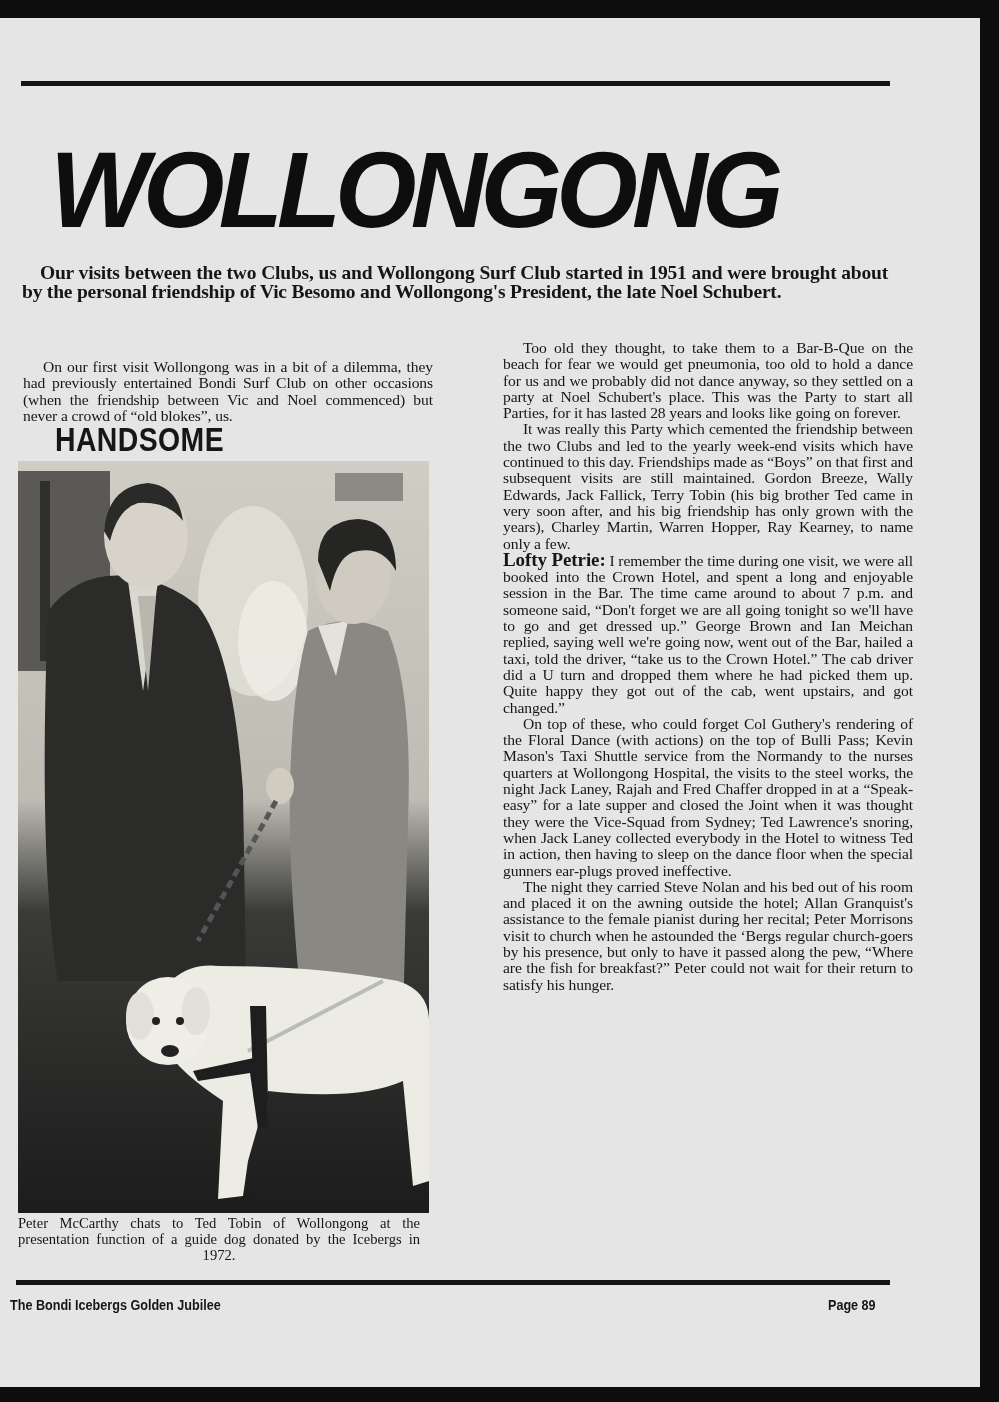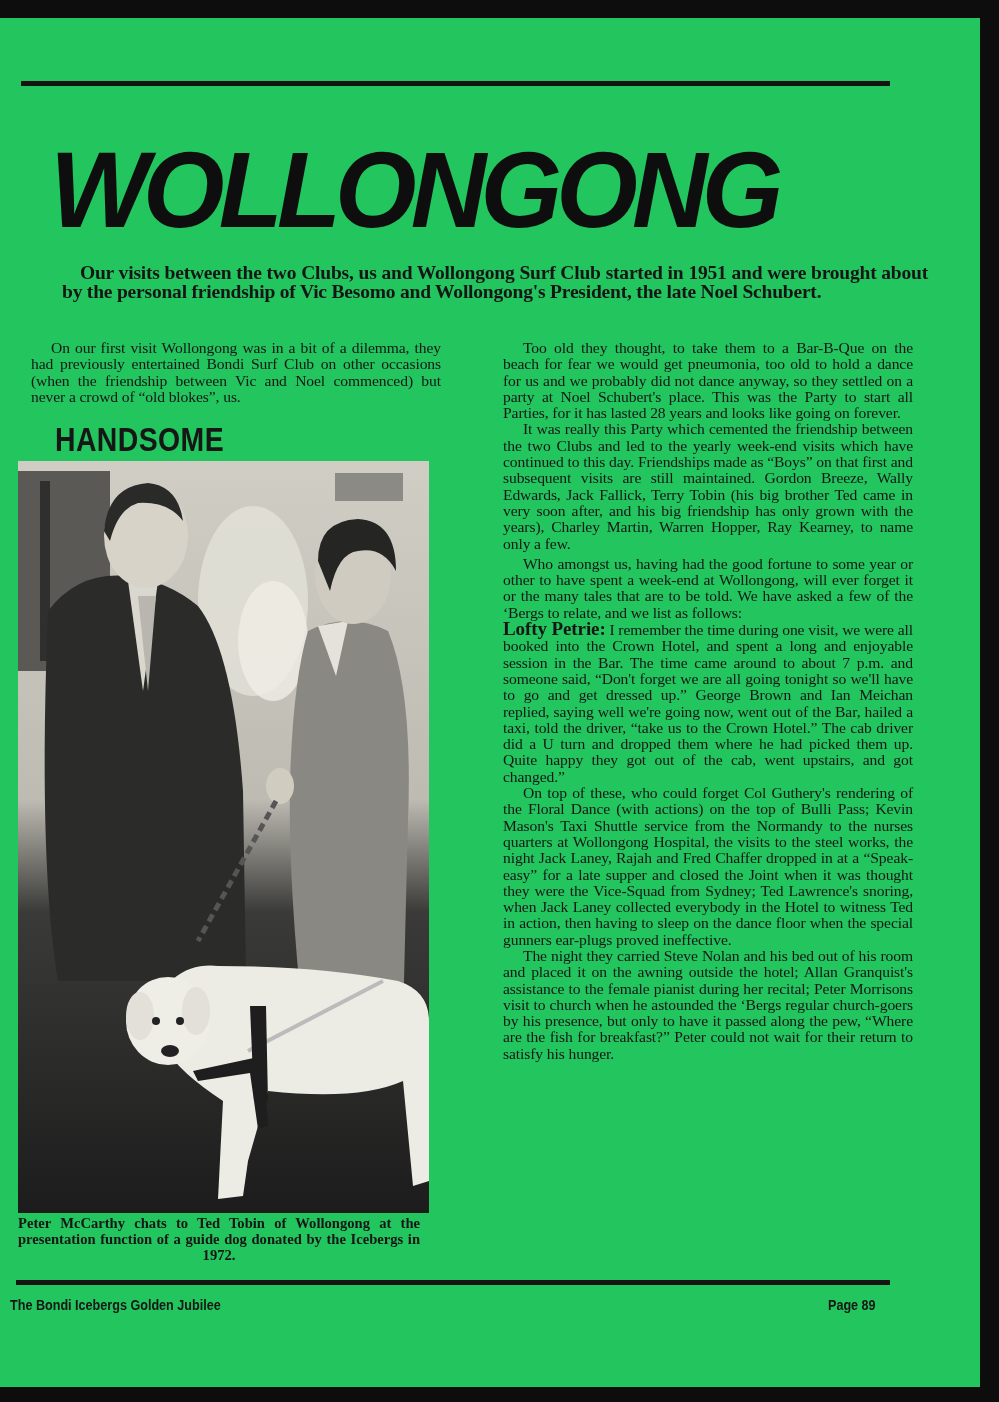--- a/index.html
+++ b/index.html
@@ -1,53 +1,53 @@
 <!DOCTYPE html>
 <html><head>
 <meta charset="utf-8">
 <style>
   html, body { margin:0; padding:0; }
   body { width:999px; height:1402px; background:#0d0d0d; position:relative; overflow:hidden; }
   .page {
     position:absolute; left:0; top:18px; width:980px; height:1369px;
-    background:#22c55e;
+    background:#e5e5e5;
     font-family:"Liberation Serif","DejaVu Serif",serif; color:#161616;
   }
   .rule { position:absolute; background:#141414; }
   .rule.top { left:21px; top:63px; width:869px; height:5px; }
   .rule.bottom { left:16px; top:1262px; width:874px; height:5px; }
   .title {
     position:absolute; left:50px; top:118px; width:840px;
     font-family:"Liberation Sans","DejaVu Sans",sans-serif; font-weight:bold; font-style:italic;
     font-size:108px; line-height:1; letter-spacing:-6px; transform:scaleX(0.97); transform-origin:left;
     color:#0e0e0e;
   }
   .lead {
     position:absolute; left:22px; top:245px; width:866px;
-    font-weight:bold; font-size:19.5px; line-height:19px; text-align:justify; letter-spacing:-0.2px;margin-left:40px;
+    font-weight:bold; font-size:19.5px; line-height:19px; text-align:justify; letter-spacing:-0.2px;
   }
   .lead .indent { display:inline-block; width:18px; }
   .col { position:absolute; font-size:15.6px; line-height:16.3px; text-align:justify; letter-spacing:-0.1px; }
   .col p { margin:0; text-indent:20px; }
   .col p.noindent { text-indent:0; }
-  .col-left { left:23px; top:322px; width:410px;margin-left:8px; }
+  .col-left { left:23px; top:341px; width:410px; }
   .col-right { left:479px; top:322px; width:410px;margin-left:24px; }
   .sub {
     position:absolute; left:55px; top:405px; width:340px;
     font-family:"Liberation Sans","DejaVu Sans",sans-serif; font-weight:bold; font-size:33px; line-height:1;
     transform:scaleX(0.86); transform-origin:left; letter-spacing:0.5px;
   }
   .photo {
     position:absolute; left:18px; top:443px; width:411px; height:752px; overflow:hidden;
     background:#2a2a2a;
   }
   .photo svg { display:block; }
   .caption {
     position:absolute; left:18px; top:1197px; width:402px;
-    font-weight:bold; font-size:14.6px; line-height:16px; text-align:justify; text-align-last:center;
+    font-weight:normal; font-size:14.6px; line-height:16px; text-align:justify; text-align-last:center;
   }
   .footer-left {
     position:absolute; left:10px; top:1279px;
     font-family:"Liberation Sans","DejaVu Sans",sans-serif; font-weight:bold; font-size:14px;
     transform:scaleX(0.9); transform-origin:left;
   }
   .footer-right {
     position:absolute; left:828px; top:1279px;
     font-family:"Liberation Sans","DejaVu Sans",sans-serif; font-weight:bold; font-size:14px;
     transform:scaleX(0.9); transform-origin:left;
@@ -118,21 +118,20 @@
       <path d="M230 590 L365 520" stroke="#bbb" stroke-width="4" fill="none"></path>
       <path d="M232 545 L248 545 L250 640 L236 640 Z" fill="#1e1e1e"></path>
     </svg>
   </div>
 
   <div class="caption">Peter McCarthy chats to Ted Tobin of Wollongong at the presentation function of a guide dog donated by the Icebergs in 1972.</div>
 
   <div class="col col-right">
     <p>Too old they thought, to take them to a Bar-B-Que on the beach for fear we would get pneumonia, too old to hold a dance for us and we probably did not dance anyway, so they settled on a party at Noel Schubert's place. This was the Party to start all Parties, for it has lasted 28 years and looks like going on forever.</p>
     <p>It was really this Party which cemented the friendship between the two Clubs and led to the yearly week-end visits which have continued to this day. Friendships made as “Boys” on that first and subsequent visits are still maintained. Gordon Breeze, Wally Edwards, Jack Fallick, Terry Tobin (his big brother Ted came in very soon after, and his big friendship has only grown with the years), Charley Martin, Warren Hopper, Ray Kearney, to name only a few.</p>
-    <p style="margin-top:4px;">Who amongst us, having had the good fortune to some year or other to have spent a week-end at Wollongong, will ever forget it or the many tales that are to be told. We have asked a few of the ‘Bergs to relate, and we list as follows:</p>
     <p class="noindent"><b class="speaker">Lofty Petrie:</b><span> I remember the time during one visit, we were all booked into the Crown Hotel, and spent a long and enjoyable session in the Bar. The time came around to about 7 p.m. and someone said, “Don't forget we are all going tonight so we'll have to go and get dressed up.” George Brown and Ian Meichan replied, saying well we're going now, went out of the Bar, hailed a taxi, told the driver, “take us to the Crown Hotel.” The cab driver did a U turn and dropped them where he had picked them up. Quite happy they got out of the cab, went upstairs, and got changed.”</span></p>
     <p>On top of these, who could forget Col Guthery's rendering of the Floral Dance (with actions) on the top of Bulli Pass; Kevin Mason's Taxi Shuttle service from the Normandy to the nurses quarters at Wollongong Hospital, the visits to the steel works, the night Jack Laney, Rajah and Fred Chaffer dropped in at a “Speak-easy” for a late supper and closed the Joint when it was thought they were the Vice-Squad from Sydney; Ted Lawrence's snoring, when Jack Laney collected everybody in the Hotel to witness Ted in action, then having to sleep on the dance floor when the special gunners ear-plugs proved ineffective.</p>
     <p>The night they carried Steve Nolan and his bed out of his room and placed it on the awning outside the hotel; Allan Granquist's assistance to the female pianist during her recital; Peter Morrisons visit to church when he astounded the ‘Bergs regular church-goers by his presence, but only to have it passed along the pew, “Where are the fish for breakfast?” Peter could not wait for their return to satisfy his hunger.</p>
   </div>
 
   <div class="rule bottom"></div>
   <div class="footer-left">The Bondi Icebergs Golden Jubilee</div>
   <div class="footer-right">Page 89</div>
 </div>
 

